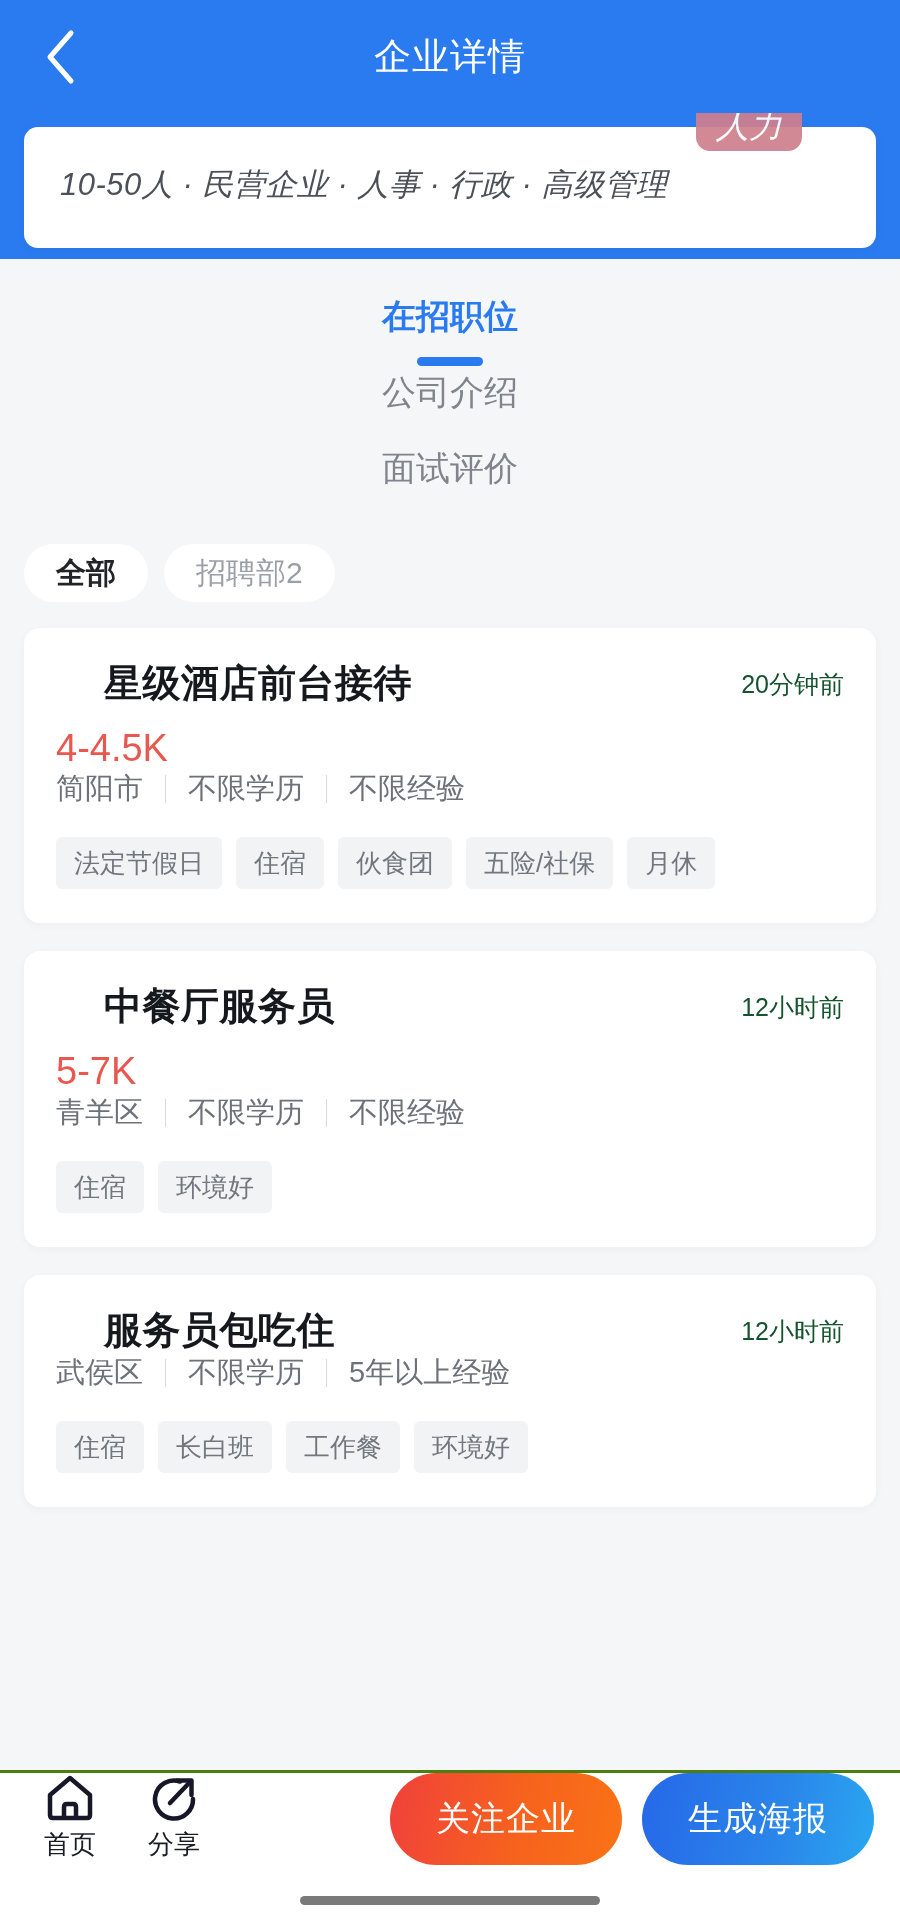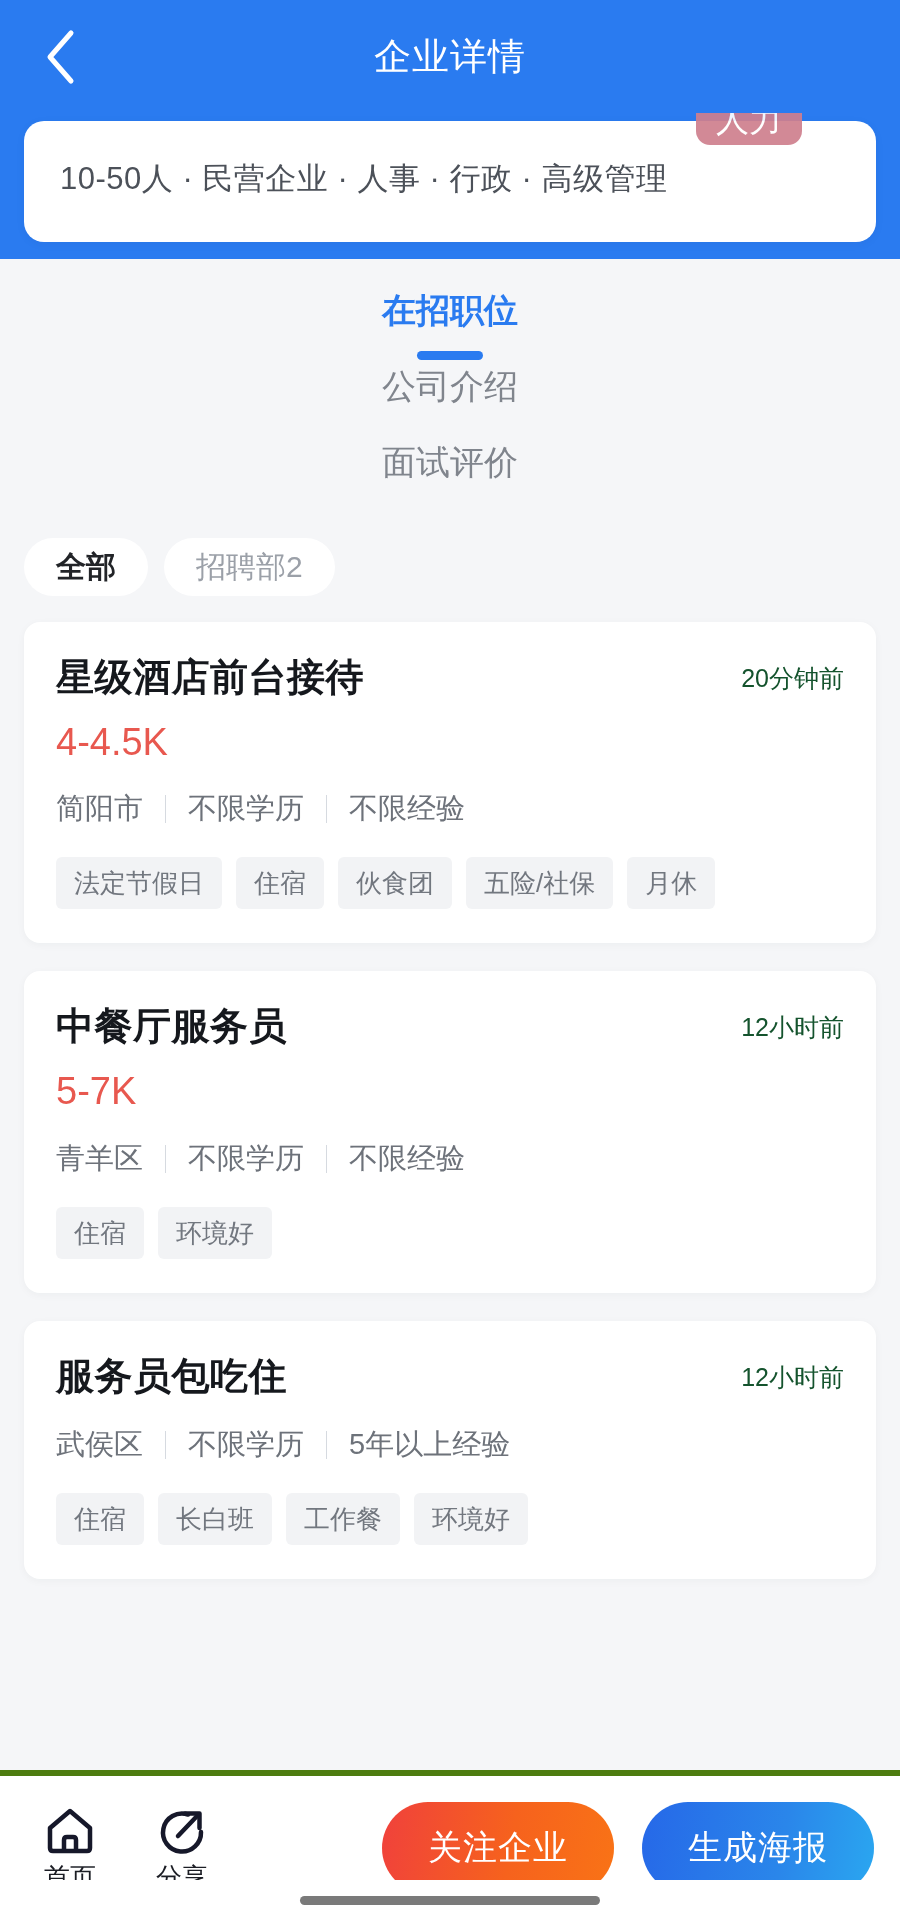--- a/index.html
+++ b/index.html
@@ -69,25 +69,26 @@
   .body-scroll {
     position: relative;
     flex: 1 1 auto;
     overflow: hidden;
   }
 
   
   .company-card {
     position: relative;
     z-index: 2;
-    margin: 8px 24px;
-    background: #ffffff;
-    border-radius: 20px;
+    margin: 14px 24px;
+    background: #ffffff;
+    border-radius: 14px;
     padding: 36px 36px 40px 36px;
     box-shadow: 0 2px 10px rgba(30,40,60,0.05);
+    font-style: italic;
   }
   .company-badge {
     position: absolute;
     top: -28px;
     right: 74px;
     background: #cf7f8e;
     color: #ffffff;
     font-size: 33px;
     border-radius: 14px;
     padding: 10px 20px 12px 20px;
@@ -177,38 +178,38 @@
     display: flex;
     align-items: flex-start;
     justify-content: space-between;
   }
   .job-title {
     font-size: 38px;
     font-weight: 700;
     color: #15181d;
     letter-spacing: 0.5px;
     line-height: 1.15;
+    margin-left: 48px;
   }
   .job-time {
     font-size: 25px;
     color: #14532d;
     padding-top: 6px;
     white-space: nowrap;
   }
   .job-salary {
     font-size: 38px;
     color: #e8584f;
     font-weight: 400;
     margin-top: 22px;
     line-height: 1.1;
   }
   .job-meta {
     font-size: 29px;
     color: #6d727a;
-    margin-top: 26px;
     display: flex;
     align-items: center;
     gap: 0;
   }
   .job-meta .sep {
     display: inline-block;
     width: 1px;
     height: 28px;
     background: #d6dae0;
     margin: 0 22px;
@@ -227,24 +228,24 @@
     padding: 13px 18px;
     line-height: 1;
   }
 
   
   .bottom-bar {
     flex: 0 0 auto;
     height: 150px;
     background: #ffffff;
     display: flex;
-    align-items: center;
+    align-items: flex-start;
     padding: 0 26px 0 18px;
-    gap: 8px;
-    border-top: 6px solid #4d7c0f;
+    gap: 0;
+    border-top: 3px solid #4d7c0f;
     position: relative;
     z-index: 6;
   }
   .bar-icon-btn {
     width: 104px;
     display: flex;
     flex-direction: column;
     align-items: center;
     justify-content: center;
     gap: 8px;

